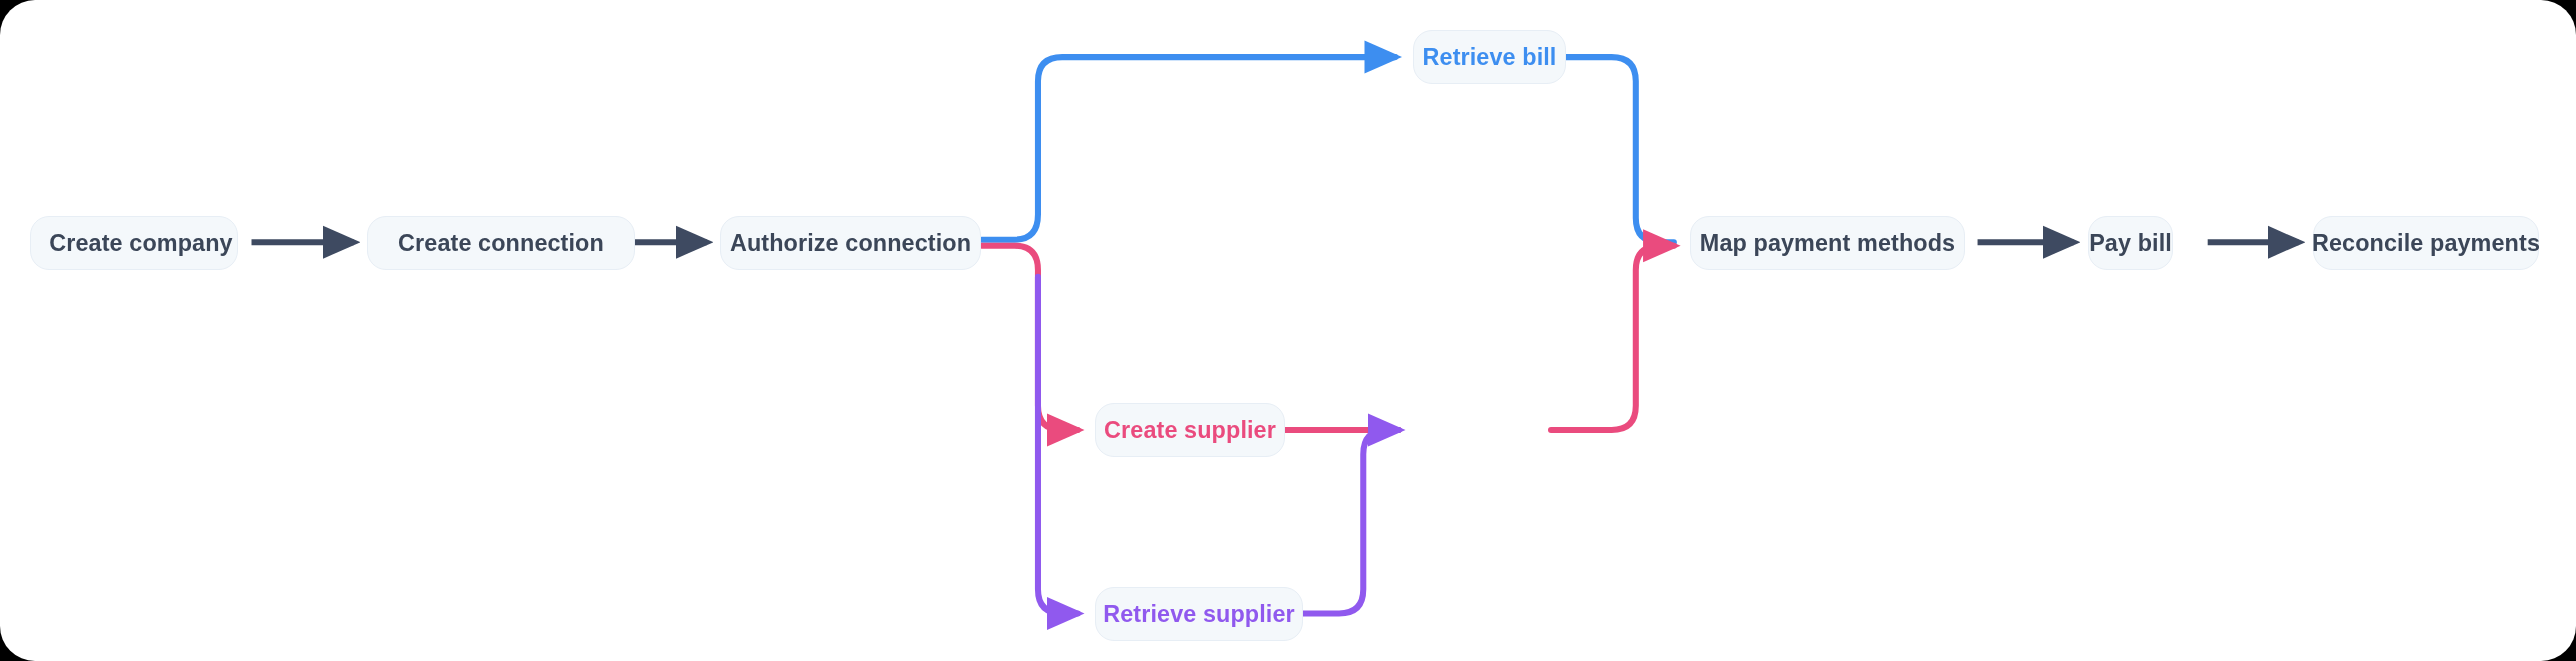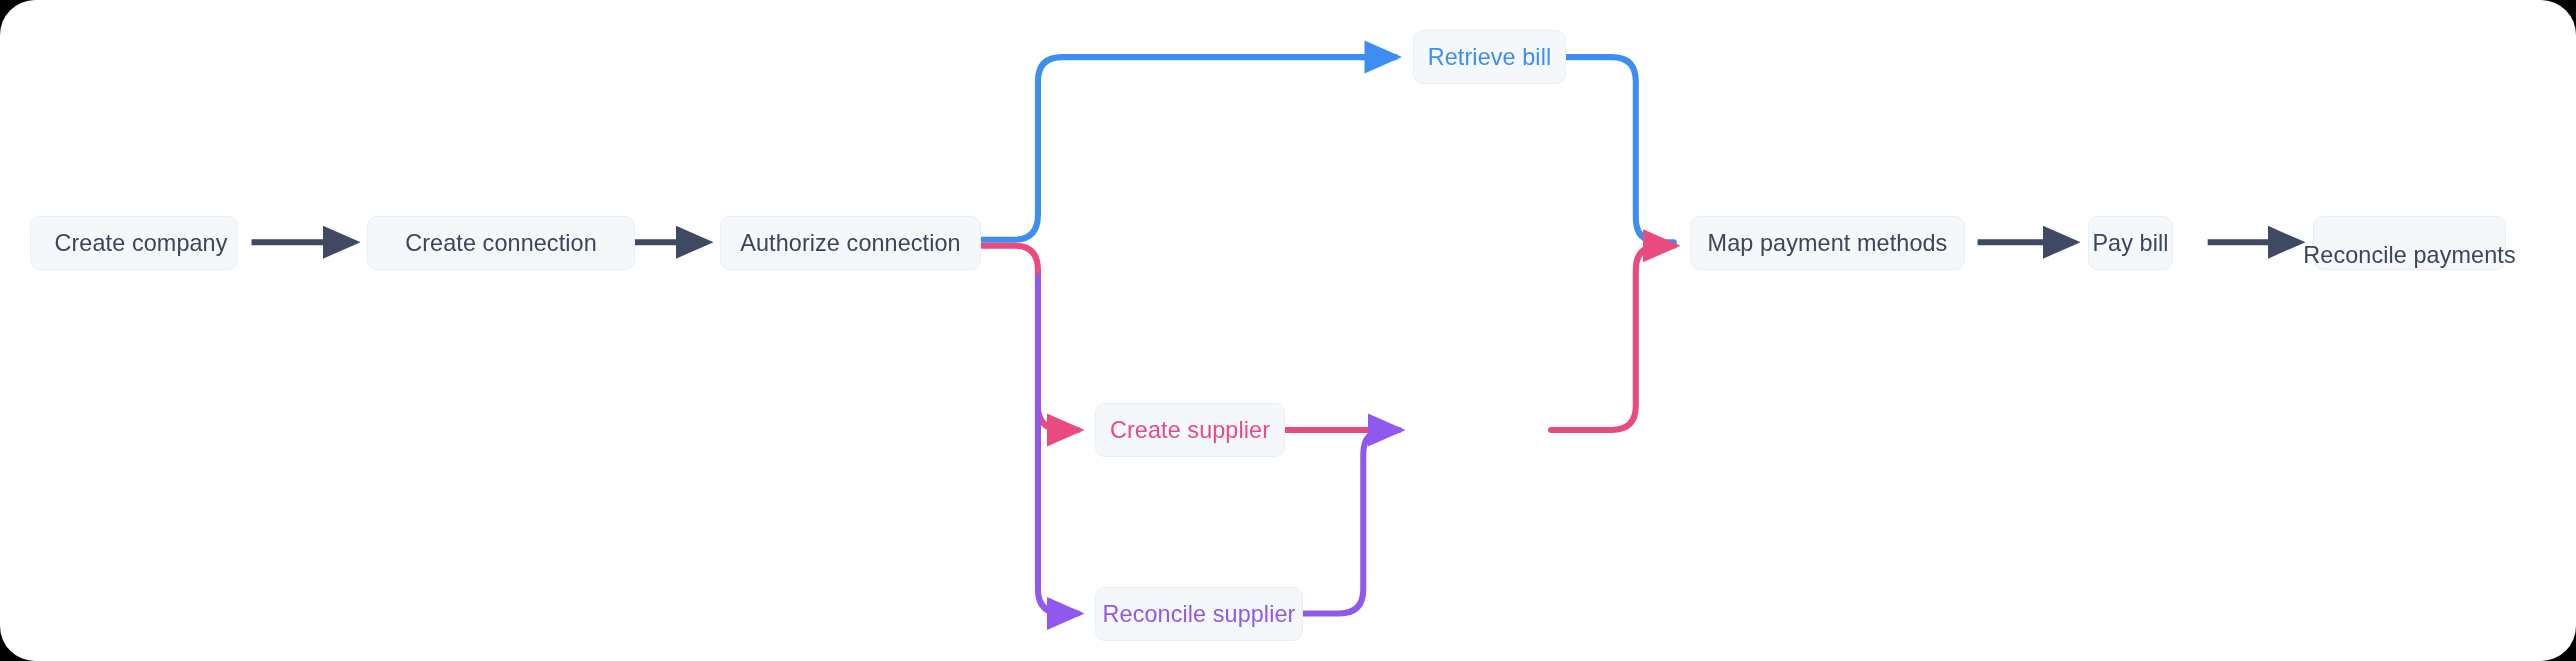--- a/index.html
+++ b/index.html
@@ -27,26 +27,26 @@
     left: 0; top: 0;
     width: 2576px;
     height: 661px;
     pointer-events: none;
   }
   .node {
     position: absolute;
     box-sizing: border-box;
     background: #f4f8fb;
     border: 0.9px solid #e7eef5;
-    border-radius: 10px;
+    border-radius: 19px;
     display: flex;
     align-items: center;
     justify-content: center;
     font-size: 23.4px;
-    font-weight: normal;
+    font-weight: bold;
     letter-spacing: 0.1px;
     white-space: nowrap;
     color: #3b4658;
     height: 54px;
   }
   .node.blue   { color: #3d8ef0; }
   .node.pink   { color: #ea4b7e; text-align: center; }
   .node.purple { color: #9059ee; }
 </style>
 </head>
@@ -108,29 +108,29 @@
   <div class="node blue" style="left:1413px; top:30px; width:153px;">
     <span>Retrieve bill</span>
   </div>
 
   <div class="node pink" style="left:1095px; top:403px; width:190px;">
     <span>Create supplier</span>
   </div>
 
 
   <div class="node purple" style="left:1095px; top:587px; width:208px;">
-    <span>Reconcile supplier</span>
+    <span>Retrieve supplier</span>
   </div>
 
   <div class="node" style="left:1690px; top:216px; width:275px;">
     <span>Map payment methods</span>
   </div>
 
   <div class="node" style="left:2088px; top:216px; width:85px;">
     <span>Pay bill</span>
   </div>
 
-  <div class="node" style="left:2313px; top:216px; width:193px;align-items:flex-end;">
+  <div class="node" style="left:2313px; top:216px; width:226px;">
     <span>Reconcile payments</span>
   </div>
 
 </div>
 
 
 </body></html>

